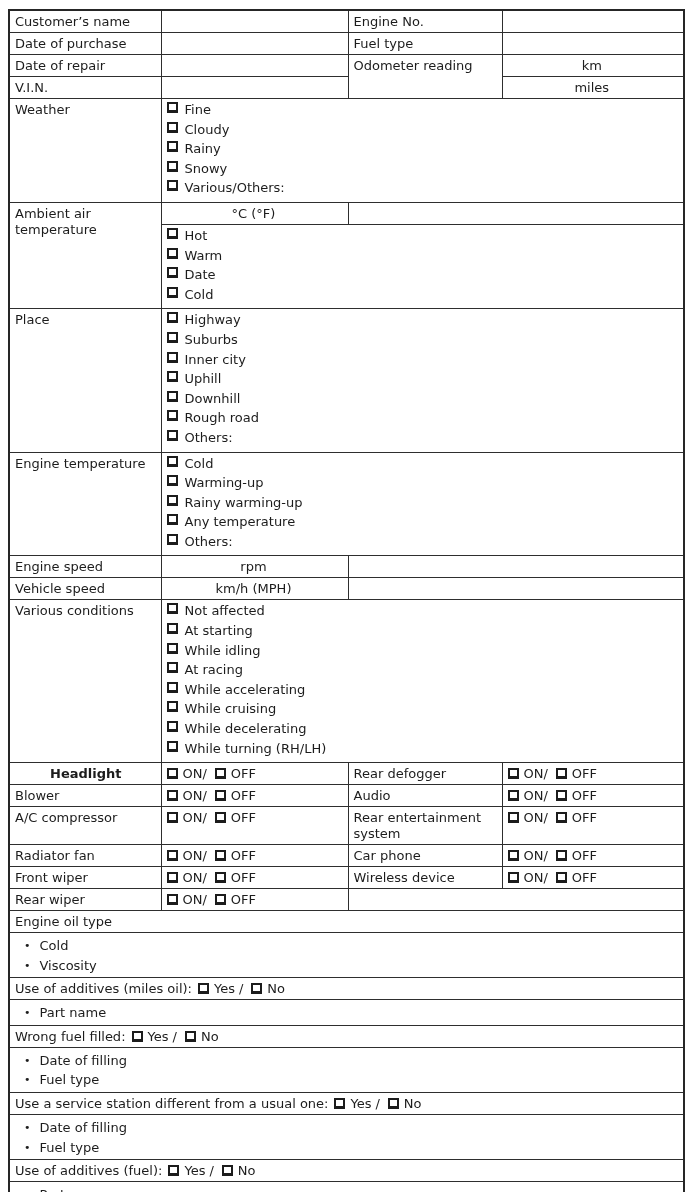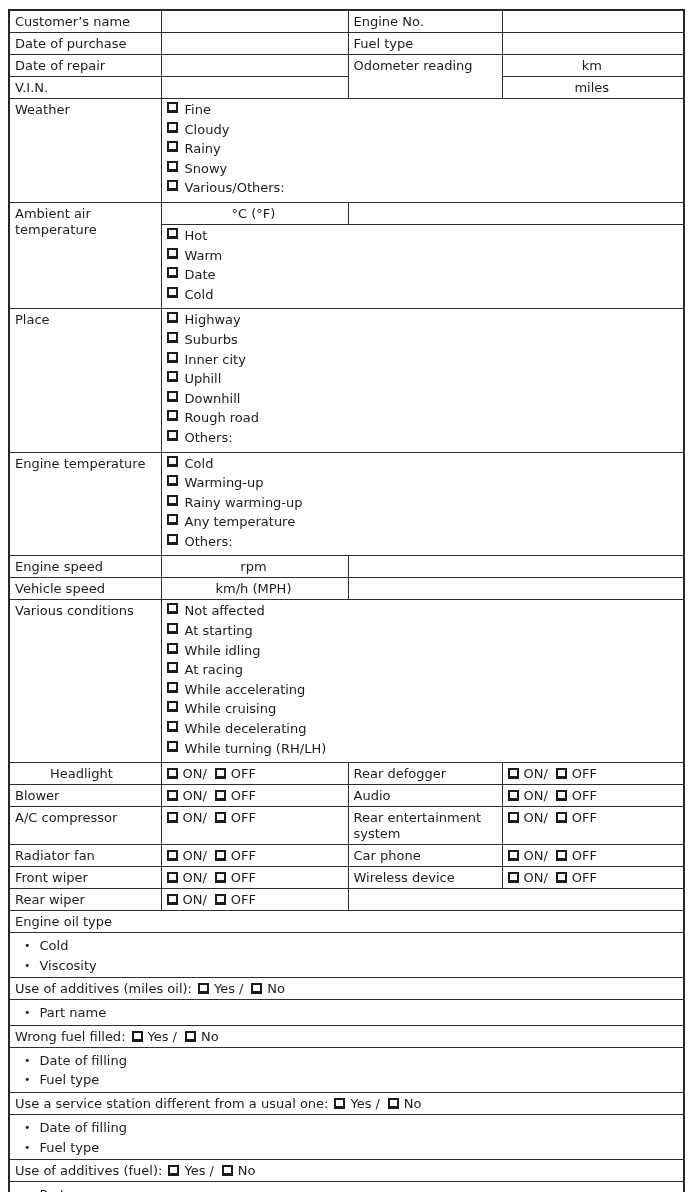--- a/index.html
+++ b/index.html
@@ -15,21 +15,21 @@
   td.optcell{padding:3px 5px 2px 5px;}
   .opt{display:flex;align-items:flex-start;height:19.6px;}
   .cb{display:inline-block;box-sizing:border-box;width:11px;height:11px;border:2px solid #1c1c1c;border-bottom-width:3px;flex:none;background:#fff;}
   .opt .cb{margin-right:7px;}
   .onoff .cb{vertical-align:-1px;margin-right:5px;}
   .onoff .cb2{margin-left:8px;}
   .qrow .cb{vertical-align:-1px;margin:0 5px 0 6px;}
   .qrow .sep{margin:0 2px 0 4px;}
   .bline{display:flex;align-items:center;height:19.6px;padding-left:9px;}
   .bullet{margin-right:9px;font-size:11px;}
-  td.bold{font-weight:normal;padding-left:40px;}
+  td.bold{font-weight:bold;padding-left:40px;}
   td.blank{padding:0;}
 </style>
 </head>
 <body>
 
 <table class="qform">
 <colgroup>
       <col class="c1">
       <col class="c2">
       <col class="c3">

